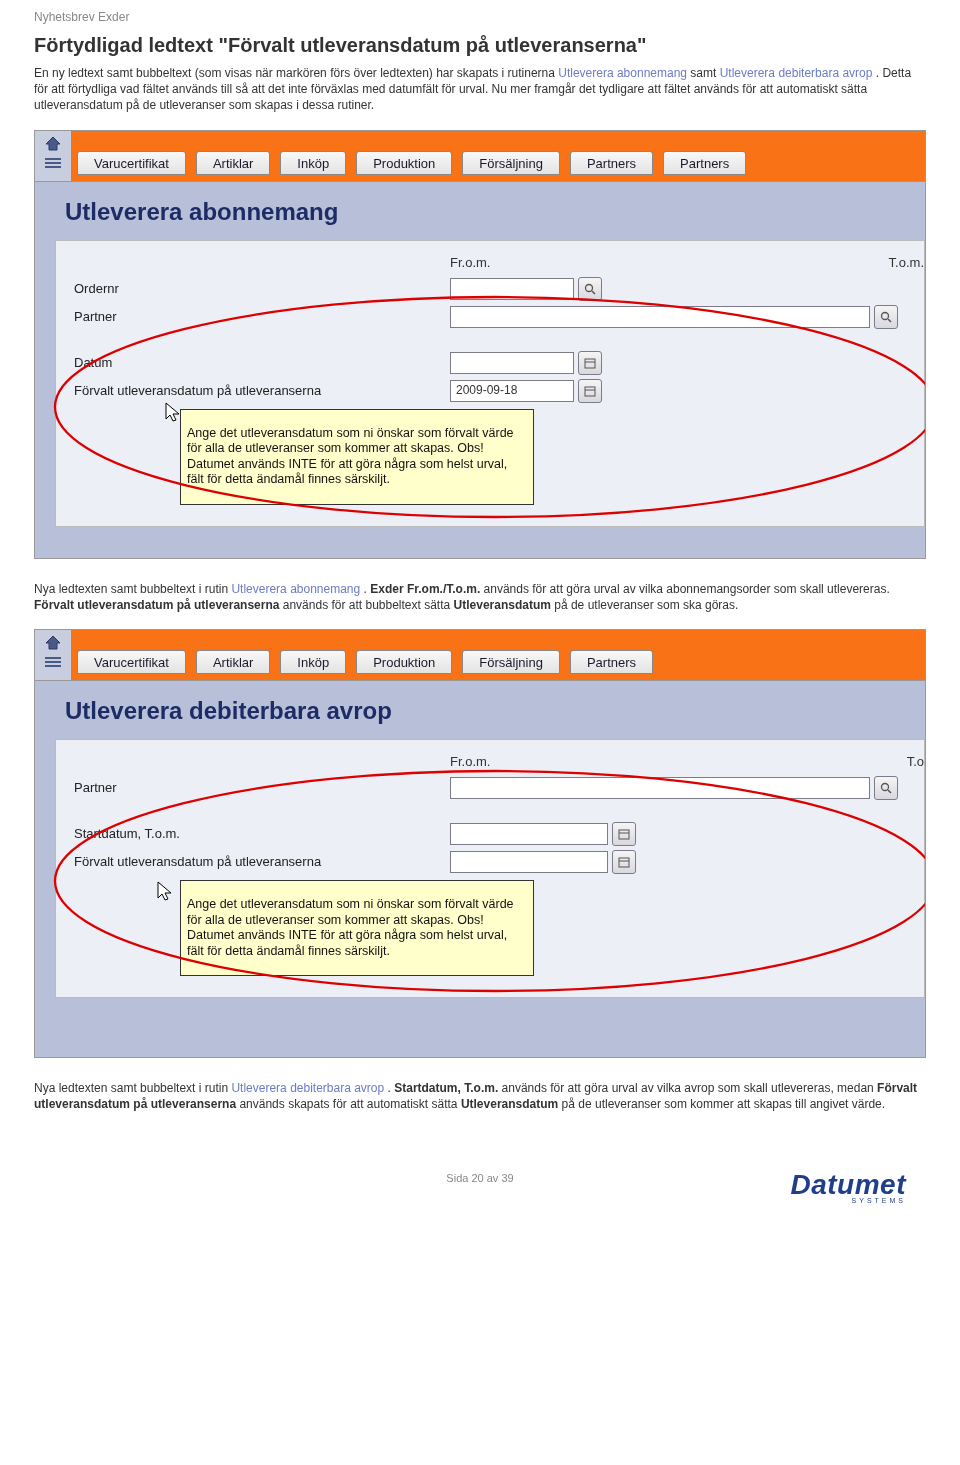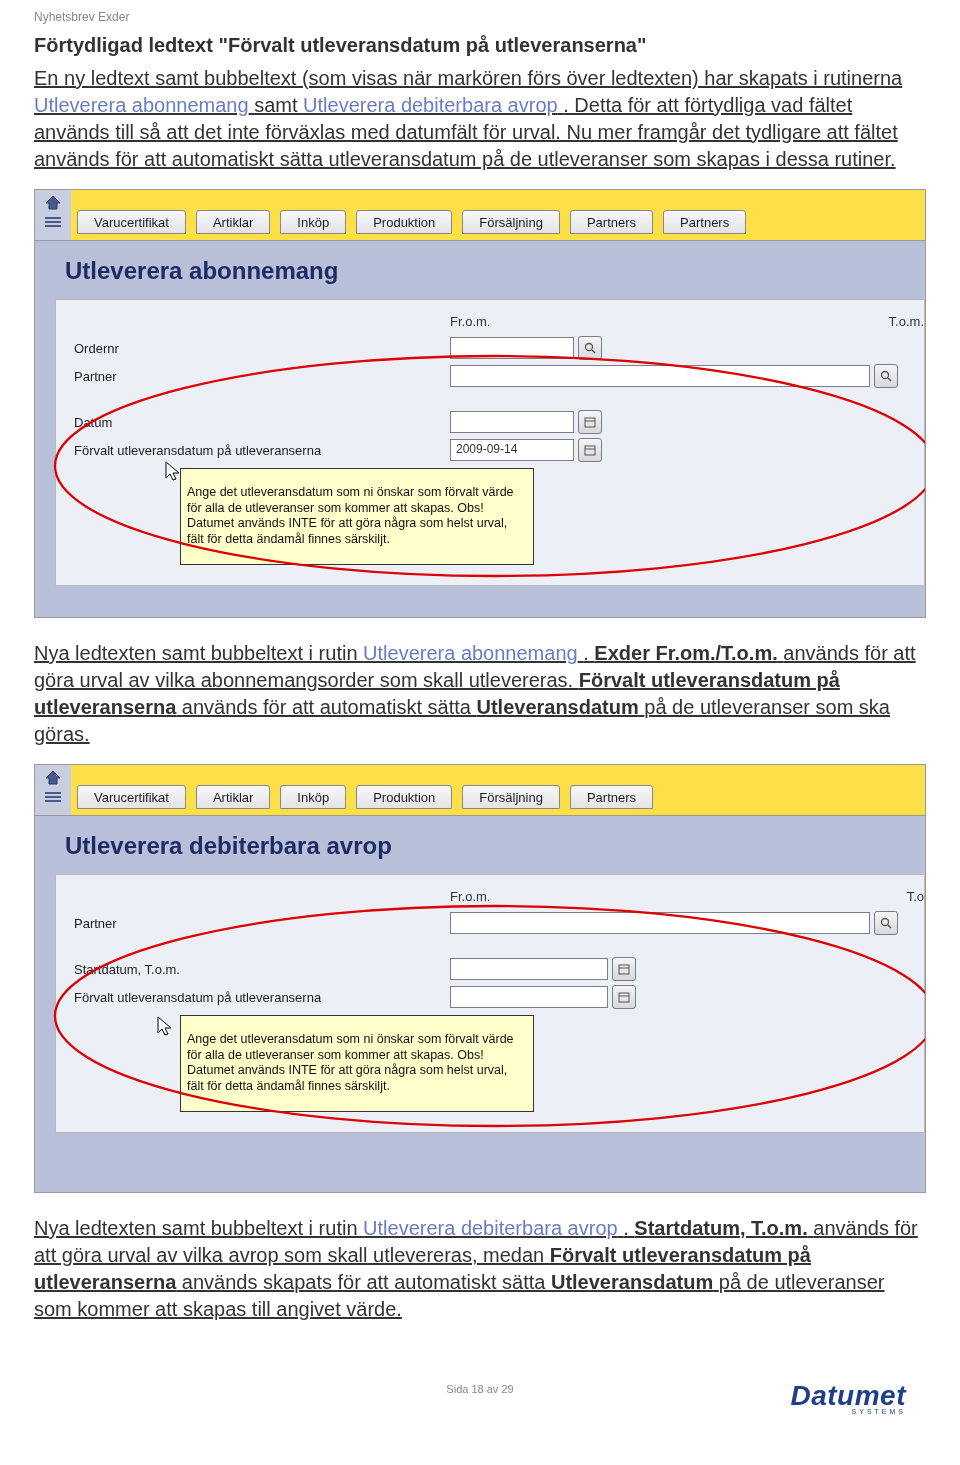--- a/index.html
+++ b/index.html
@@ -12,30 +12,30 @@
   .page {
     padding: 10px 34px 60px 34px;
     box-sizing:border-box;
   }
   .doc-header {
     font-size:12px; color:#888; margin:0 0 10px 0;
   }
   h2.title {
     font-size:20px; font-weight:bold; color:#333; margin:6px 0 8px 0;
   }
-  p.bodytext { font-size:20px; line-height:1.35; margin:8px 0 16px 0;text-decoration:underline; }
+  p.bodytext { font-size:12px; line-height:1.35; margin:8px 0 16px 0; }
   .link { color:#6b7cc7; }
   .bold { font-weight:bold; }
   .screenshot-outer {
     position:relative;
     margin:10px 0 22px 0;
     border:1px solid #999;
   }
   .shot-toolbar {
-    display:flex; align-items:stretch; background:#fde047;
+    display:flex; align-items:stretch; background:#f97316;
     border-bottom:1px solid #999; height:50px;
   }
   .home-col {
     width:36px; display:flex; flex-direction:column; align-items:center;
     background:#c8cde0; padding:4px 0 0 0; gap:4px;
   }
   .home-icon svg { display:block; }
   .tabs { flex:1; display:flex; align-items:flex-end; padding-bottom:6px; gap:10px; overflow:hidden; padding-left:6px;}
   .tab {
     background:linear-gradient(#f8f8f8,#e3e3e3);
@@ -193,21 +193,21 @@
                   <rect x="1" y="2" width="10" height="9" fill="none" stroke="#555"></rect>
                   <line x1="1" y1="5" x2="11" y2="5" stroke="#555"></line>
                 </svg>
             </div>
           </div>
         </div>
 
         <div class="row">
           <div class="row-label">Förvalt utleveransdatum på utleveranserna</div>
           <div class="row-input-wrap">
-            <div class="input-box inp-w1">2009-09-14</div>
+            <div class="input-box inp-w1">2009-09-18</div>
             <div class="icon-btn">
               <svg width="12" height="12">
                   <rect x="1" y="2" width="10" height="9" fill="none" stroke="#555"></rect>
                   <line x1="1" y1="5" x2="11" y2="5" stroke="#555"></line>
                 </svg>
             </div>
           </div>
         </div>
 
         <div class="tooltip-box" style="left:124px; top:168px;">Ange det utleveransdatum som ni önskar som förvalt värde för alla de utleveranser som kommer att skapas. Obs! Datumet används INTE för att göra några som helst urval, fält för detta ändamål finnes särskiljt.</div>
@@ -226,21 +226,21 @@
     </div>
   </div>
 
   <p class="bodytext">
     <span>Nya ledtexten samt bubbeltext i rutin </span>
     <span class="link">Utleverera abonnemang</span>
     <span>. </span>
     <span class="bold">Exder Fr.om./T.o.m.</span>
     <span> används för att göra urval av vilka abonnemangsorder som skall utlevereras. </span>
     <span class="bold">Förvalt utleveransdatum på utleveranserna</span>
-    <span> används för att automatiskt sätta </span>
+    <span> används för att bubbeltext sätta </span>
     <span class="bold">Utleveransdatum</span>
     <span> på de utleveranser som ska göras.</span>
   </p>
 
   <div class="screenshot-outer shot2">
     <div class="shot-toolbar">
       <div class="home-col">
         <span class="home-icon">
           <svg width="18" height="16">
               <polygon points="9,2 16,9 13,9 13,15 5,15 5,9 2,9" fill="#4a5a88" stroke="#2a3a66"></polygon>
@@ -336,20 +336,20 @@
     <span>. </span>
     <span class="bold">Startdatum, T.o.m.</span>
     <span> används för att göra urval av vilka avrop som skall utlevereras, medan </span>
     <span class="bold">Förvalt utleveransdatum på utleveranserna</span>
     <span> används skapats för att automatiskt sätta </span>
     <span class="bold">Utleveransdatum</span>
     <span> på de utleveranser som kommer att skapas till angivet värde.</span>
   </p>
 
   <div class="rel-footer">
-    <div class="page-footer-center">Sida 18 av 29</div>
+    <div class="page-footer-center">Sida 20 av 39</div>
     <div class="logo-box">
       <div class="logo-text">Datumet</div>
       <div class="logo-sub">SYSTEMS</div>
     </div>
   </div>
 
 </div>
 
 </body></html>

